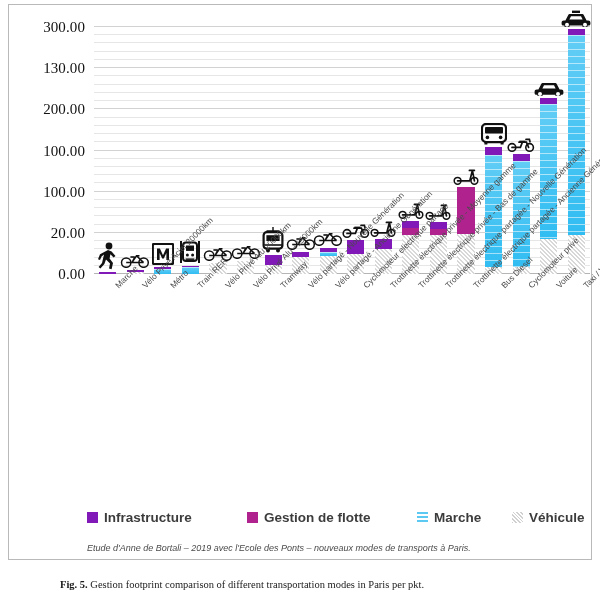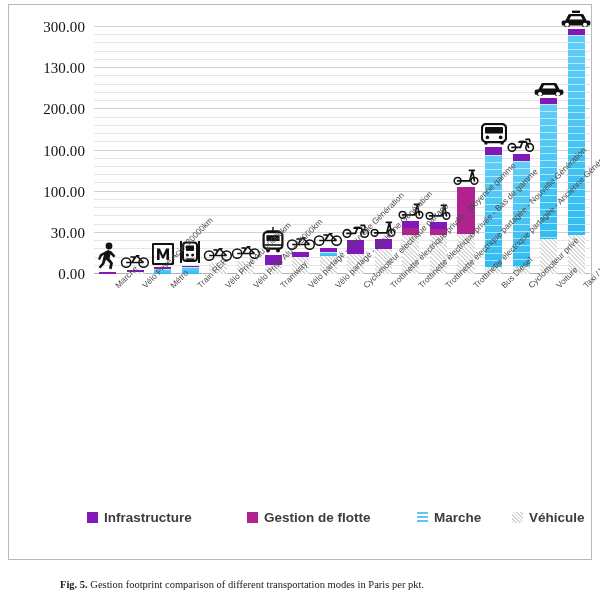--- a/index.html
+++ b/index.html
@@ -95,21 +95,21 @@
 </style>
 </head>
 <body>
 
 <div id="figure">
 
   <div class="chart-card">
 
     <div class="ylabels" id="ylabels">
         <span style="top: 247px;">0.00</span>
-        <span style="top: 205.833px;">30.00</span>
+        <span style="top: 205.833px;">20.00</span>
         <span style="top: 164.667px;">100.00</span>
         <span style="top: 123.5px;">100.00</span>
         <span style="top: 82.3333px;">200.00</span>
         <span style="top: 41.1667px;">130.00</span>
         <span style="top: 0px;">300.00</span>
       </div>
 
     <div class="plot">
       <div class="gridlines" id="gridlines">
           <div class="gl base" style="bottom: 0px;"></div>
@@ -406,19 +406,20 @@
         <div class="lg-item" style="left: 330px;">
           <span class="sw usage"></span>
           <span class="lg-text">Marche</span>
         </div>
         <div class="lg-item" style="left: 425px;">
           <span class="sw vehicle"></span>
           <span class="lg-text">Véhicule</span>
         </div>
       </div>
 
+    <div class="source">Etude d'Anne de Bortali  – 2019 avec l'Ecole des Ponts – nouveaux modes de transports à Paris.</div>
   </div>
 
   <div class="caption">
     <b>Fig. 5.</b>
     <span>Gestion footprint comparison of different transportation modes in Paris per pkt.</span>
   </div>
 </div>
 
 </body></html>

